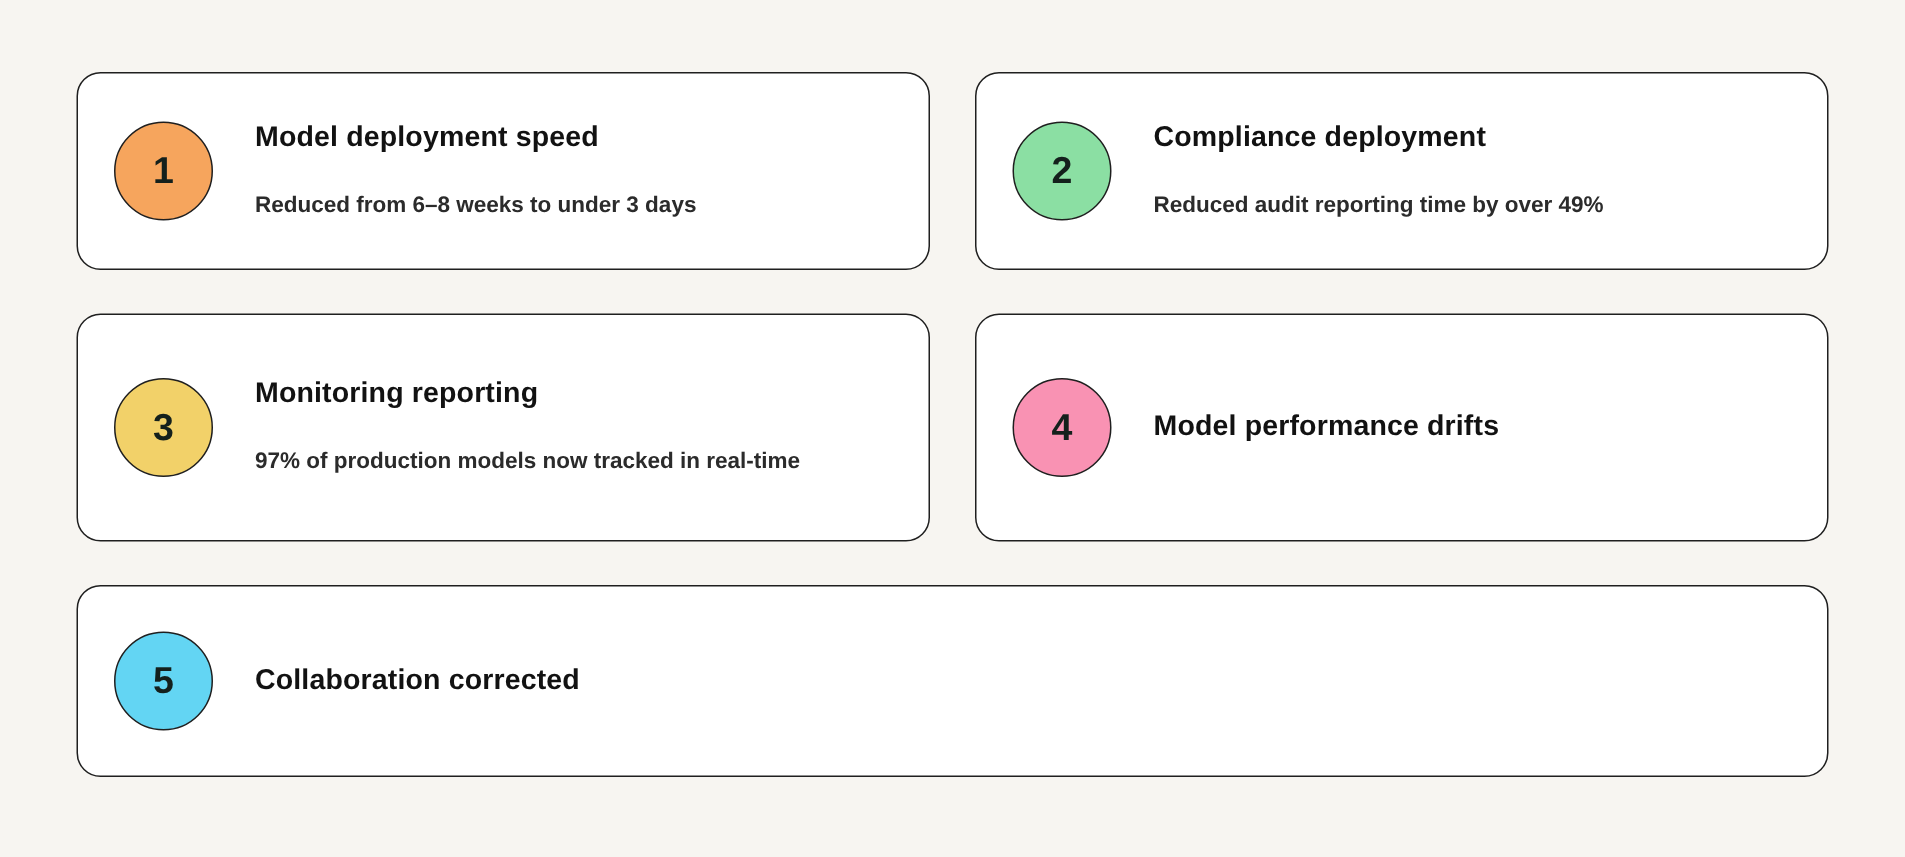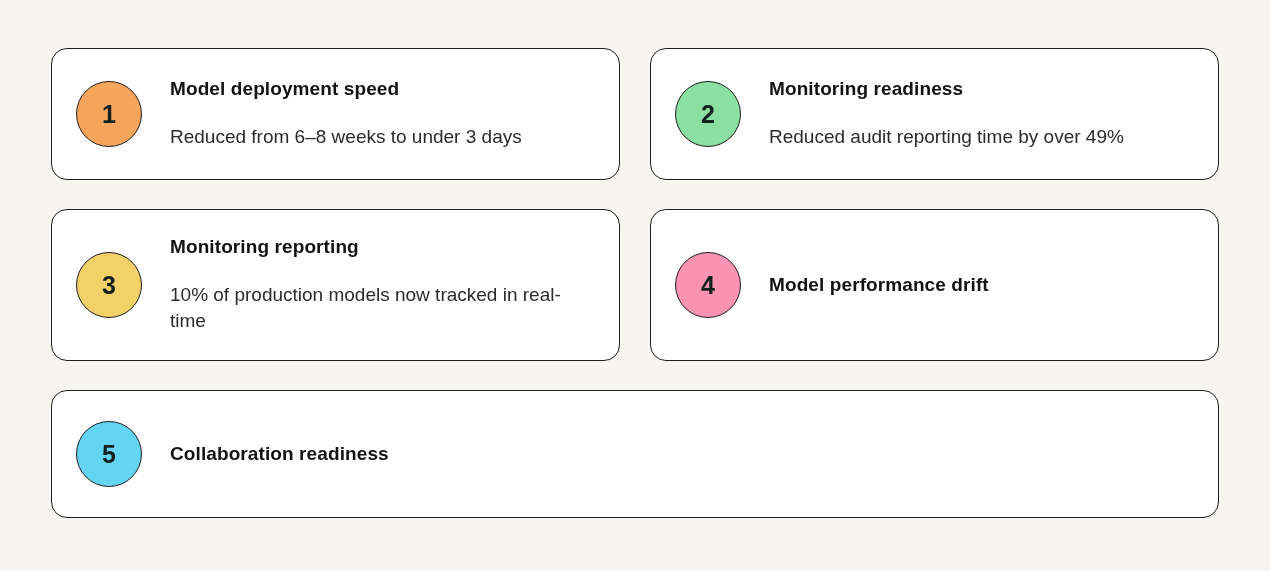--- a/index.html
+++ b/index.html
@@ -74,22 +74,22 @@
   }
 
   .card-title {
     font-size: 19px;
     font-weight: 700;
     color: #121212;
     letter-spacing: 0.1px;
   }
 
   .card-desc {
-    font-size: 19px;
-    font-weight: 400;
+    font-size: 15px;
+    font-weight: 700;
     color: #2b2b2b;
     line-height: 1.35;
   }
 </style>
 </head>
 <body>
 
 <div class="page">
   <div class="grid">
 
@@ -97,41 +97,41 @@
       <div class="badge" style="background: rgb(246, 165, 93);">1</div>
       <div class="text-block">
         <div class="card-title">Model deployment speed</div>
         <div class="card-desc">Reduced from 6–8 weeks to under 3 days</div>
       </div>
     </div>
 
     <div class="card">
       <div class="badge" style="background: rgb(139, 223, 163);">2</div>
       <div class="text-block">
-        <div class="card-title">Monitoring readiness</div>
+        <div class="card-title">Compliance deployment</div>
         <div class="card-desc">Reduced audit reporting time by over 49%</div>
       </div>
     </div>
 
     <div class="card">
       <div class="badge" style="background: rgb(242, 209, 105);">3</div>
       <div class="text-block">
         <div class="card-title">Monitoring reporting</div>
-        <div class="card-desc">10% of production models now tracked in real-time</div>
+        <div class="card-desc">97% of production models now tracked in real-time</div>
       </div>
     </div>
 
     <div class="card">
       <div class="badge" style="background: rgb(249, 146, 179);">4</div>
       <div class="text-block">
-        <div class="card-title">Model performance drift</div>
+        <div class="card-title">Model performance drifts</div>
       </div>
     </div>
 
     <div class="card full">
       <div class="badge" style="background: rgb(99, 213, 243);">5</div>
       <div class="text-block">
-        <div class="card-title">Collaboration readiness</div>
+        <div class="card-title">Collaboration corrected</div>
       </div>
     </div>
 
   </div>
 </div>
 
 </body></html>

